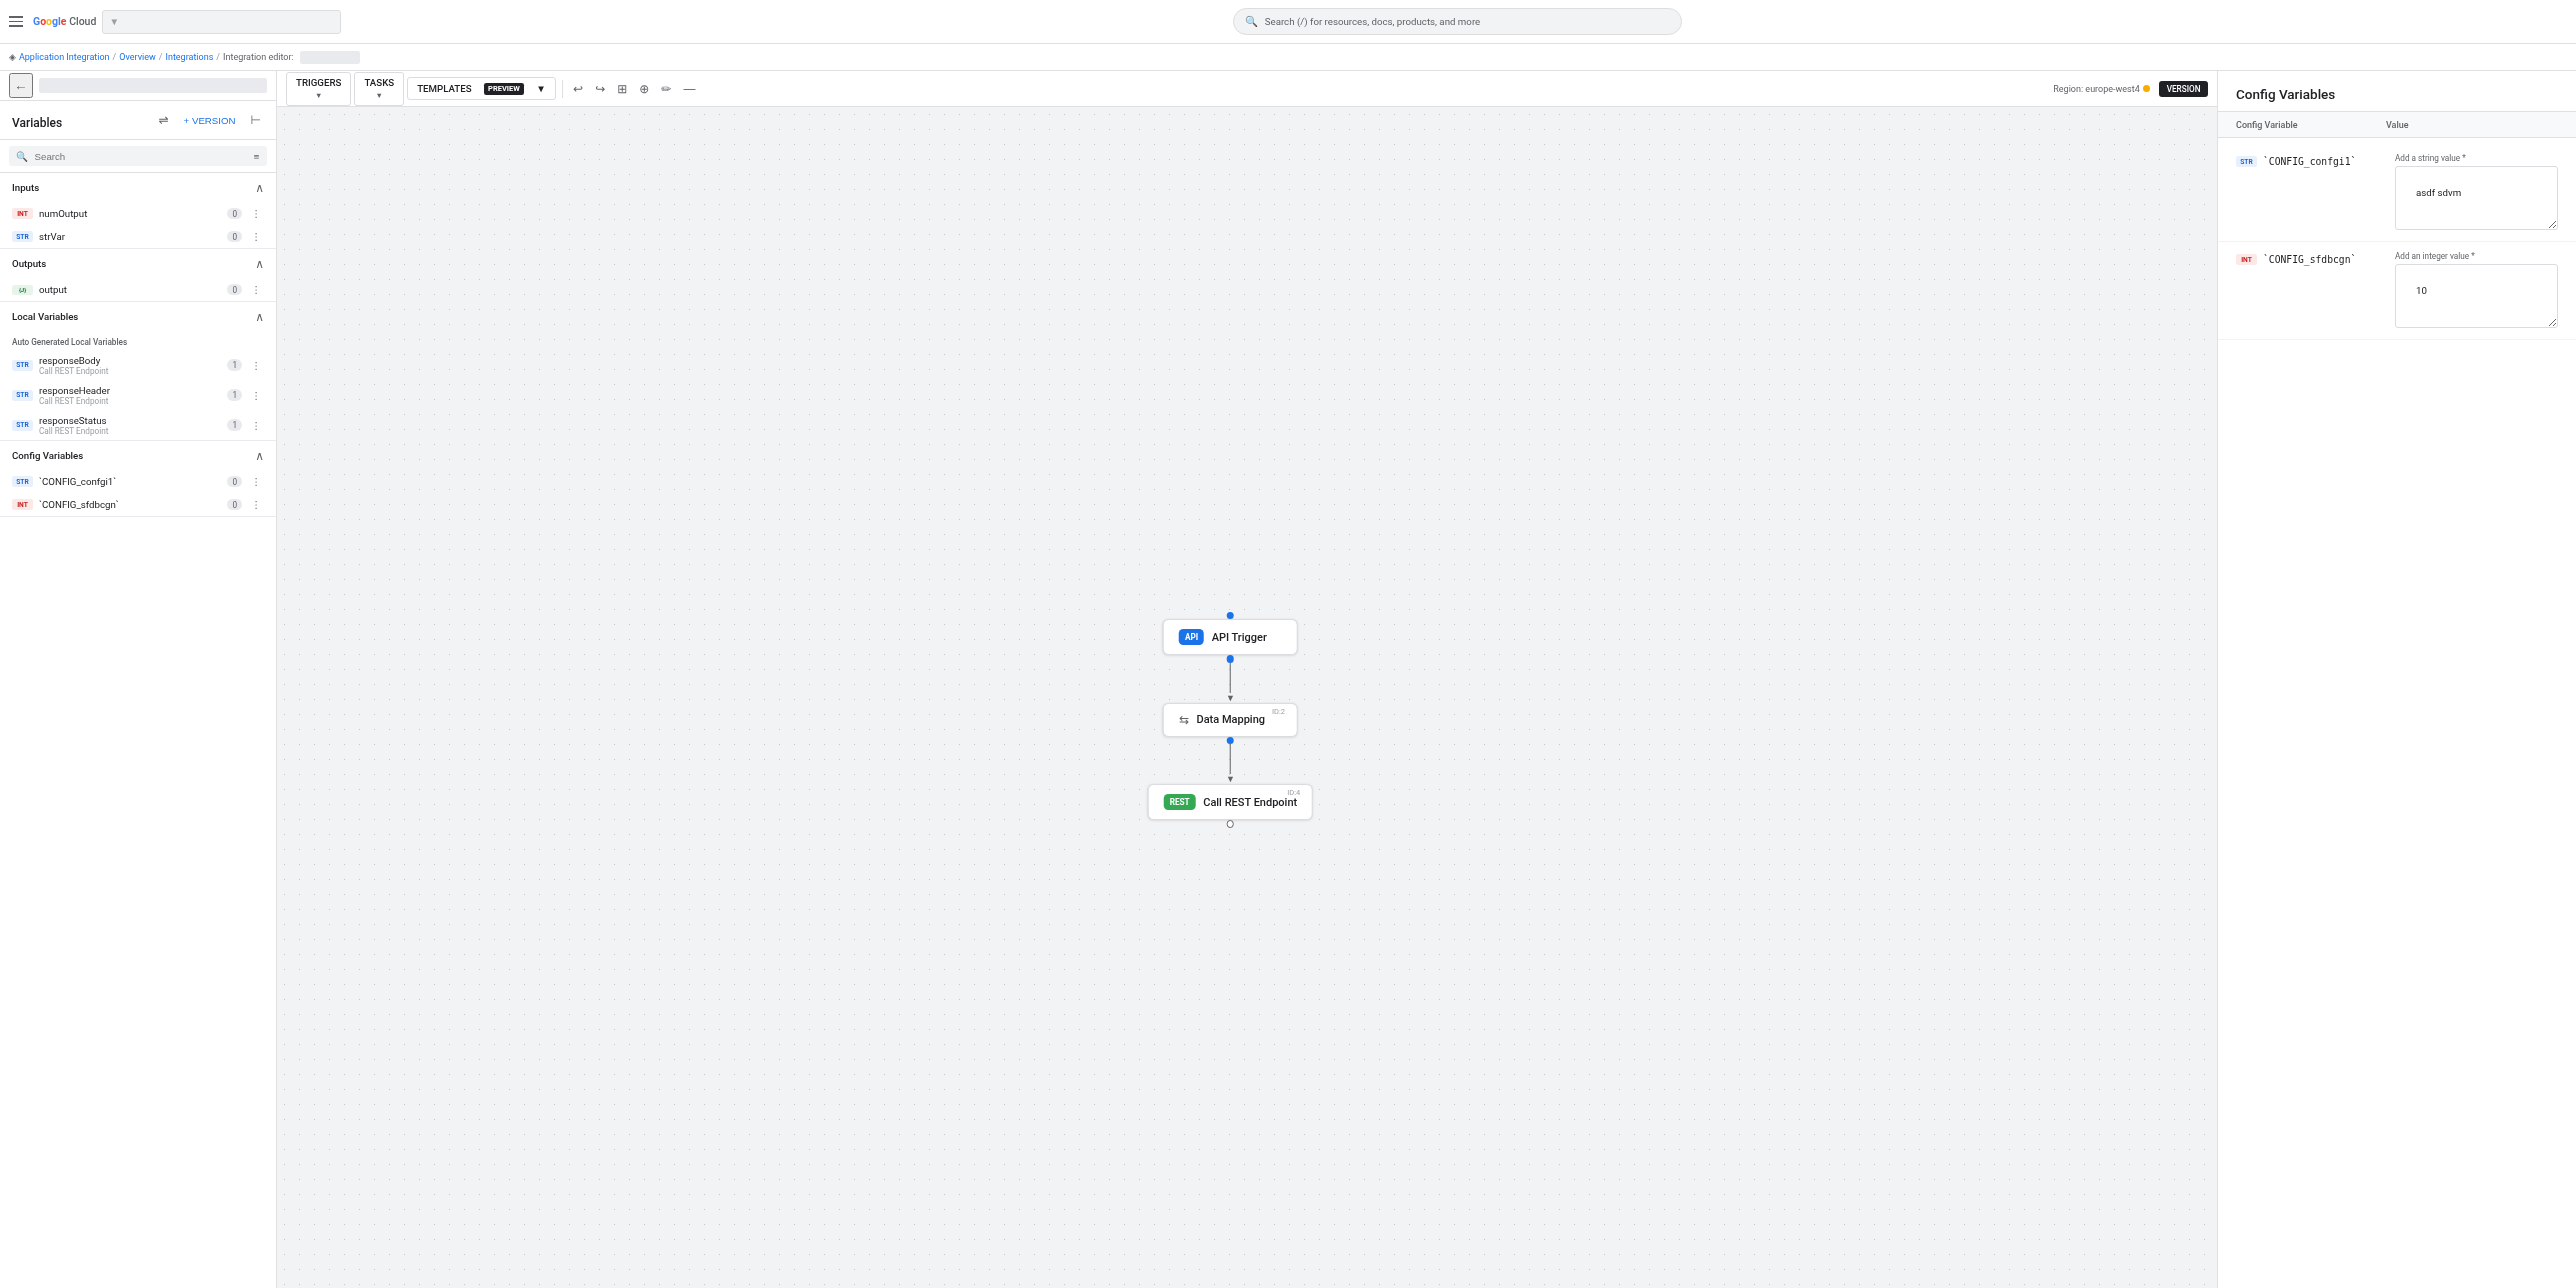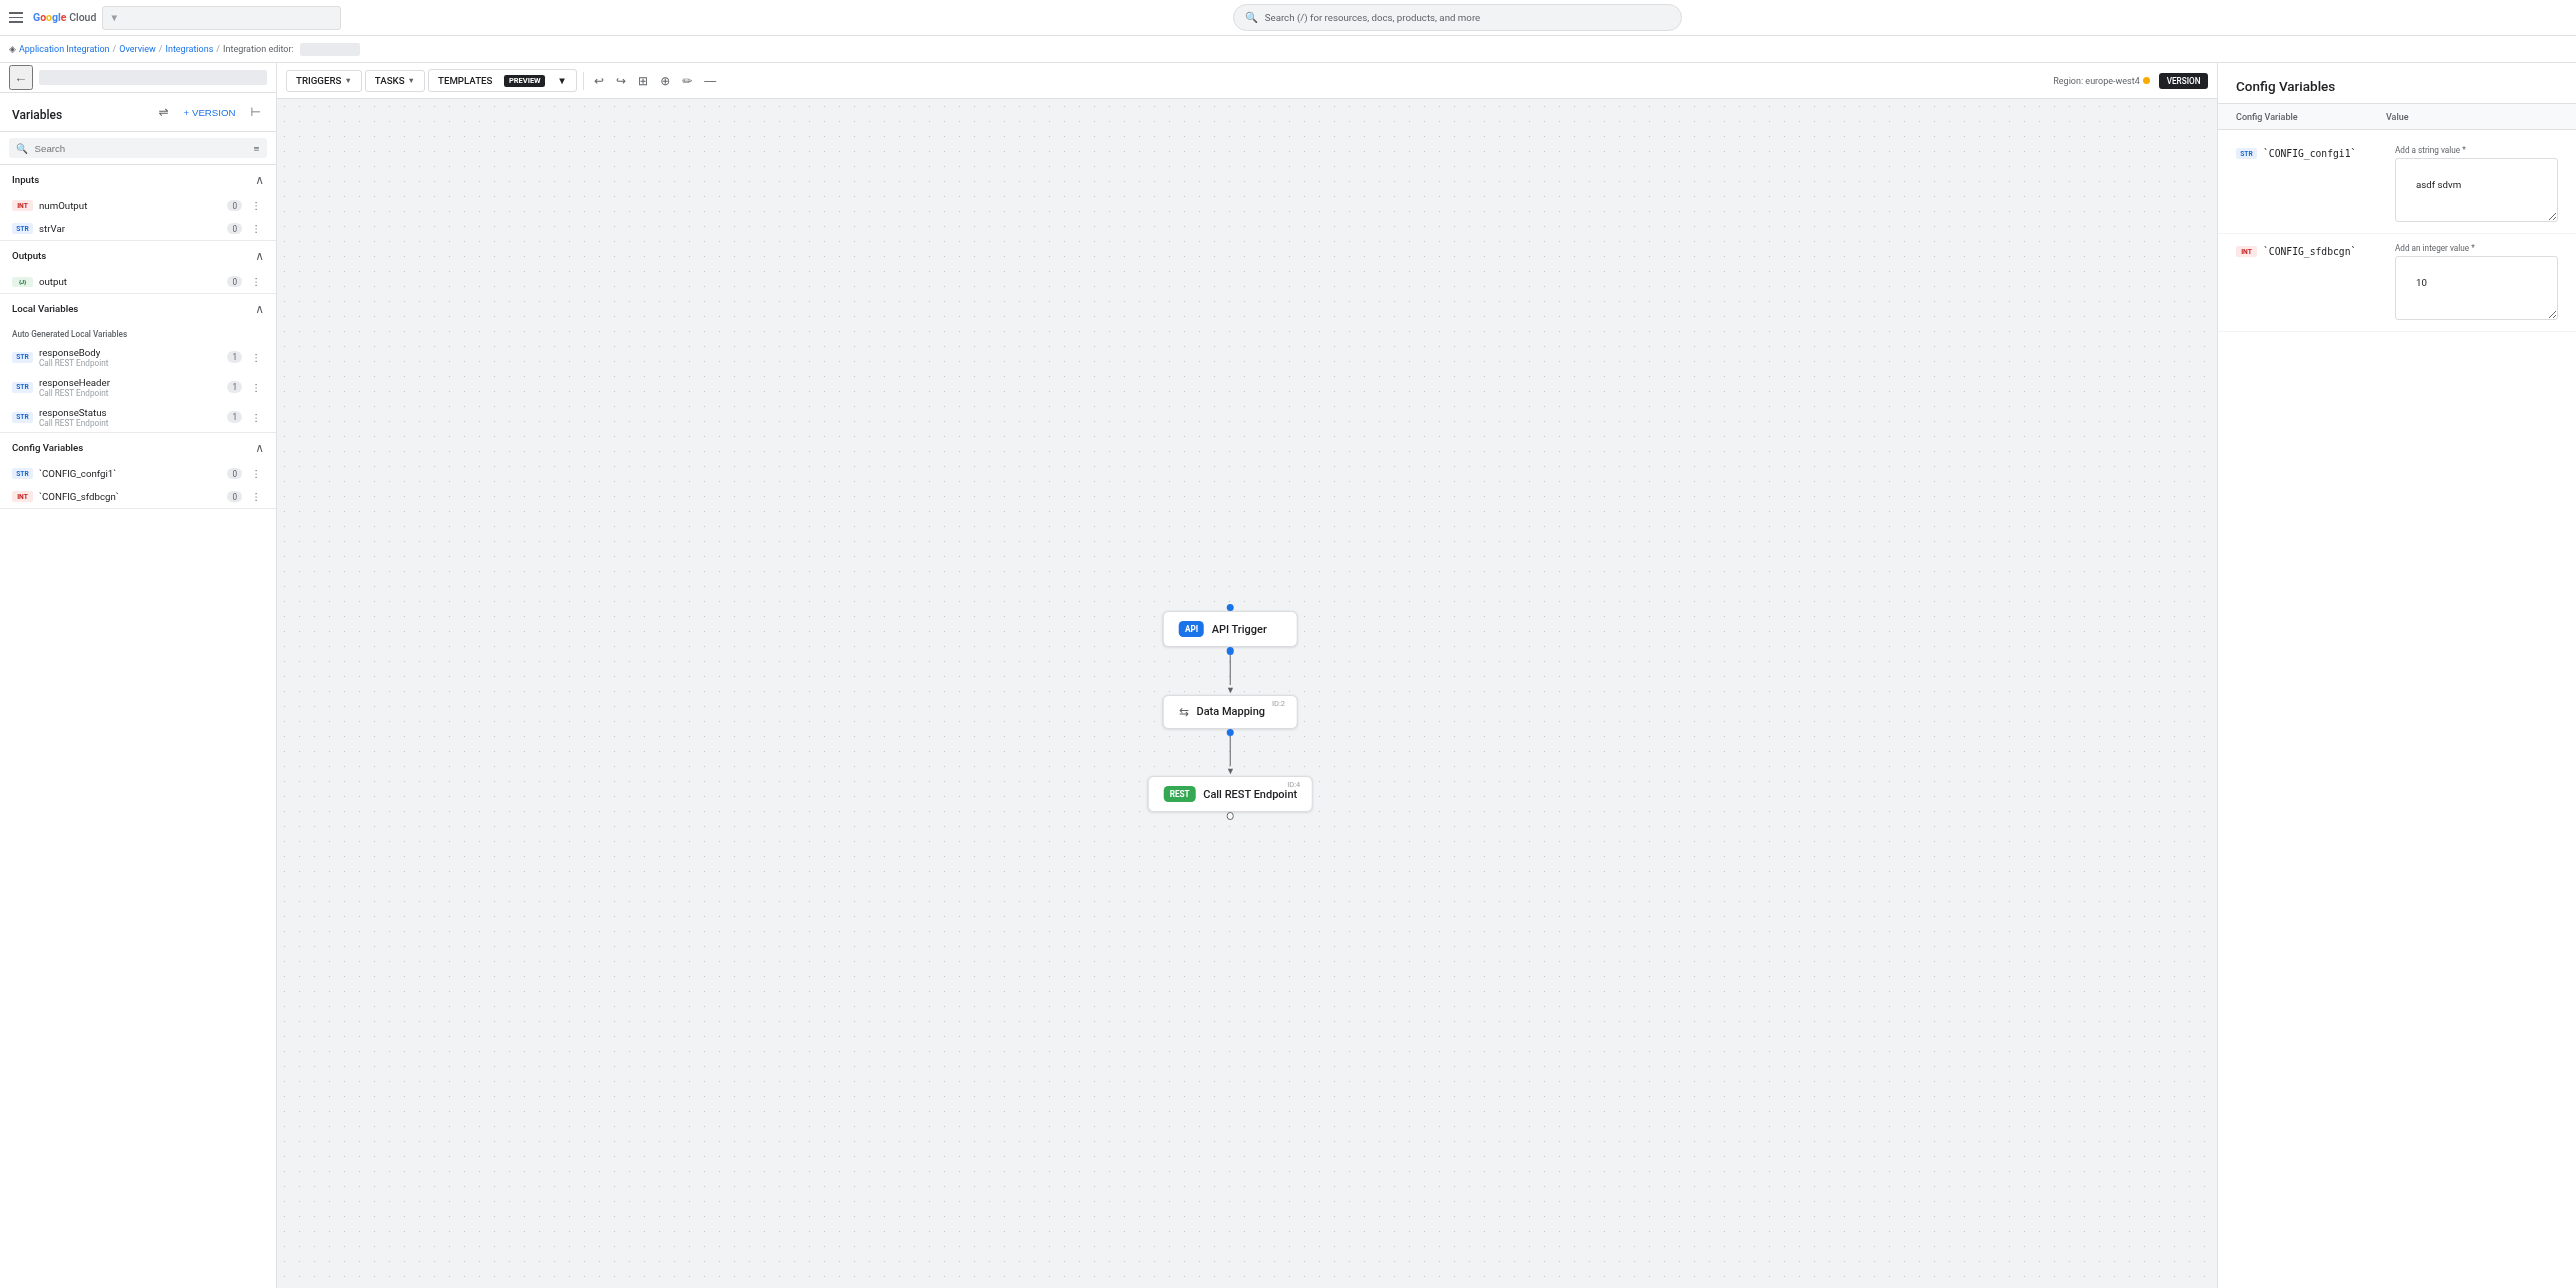--- a/index.html
+++ b/index.html
@@ -1,20 +1,20 @@
 <!DOCTYPE html>
 <html style="font-size:12px"><head>
   <meta charset="utf-8">
   <style>
     * { box-sizing: border-box; margin: 0; padding: 0; }
     body { font-family: 'Google Sans', Roboto, Arial, sans-serif; font-size: 9.7px; background: #f8f9fa; color: #202124; overflow: hidden; }
 
     
     .top-bar {
-      display: flex; align-items: center; height: 36px; background: #fff;
+      display: flex; align-items: center; height: 44px; background: #fff;
       border-bottom: 0.7px solid #e0e0e0; padding: 0 9px; gap: 6px;
     }
     .hamburger { width: 18px; height: 18px; display: flex; flex-direction: column; justify-content: center; gap: 3px; cursor: pointer; }
     .hamburger span { display: block; width: 13.5px; height: 1.5px; background: #5f6368; }
     .google-cloud-logo { display: flex; align-items: center; gap: 4.5px; font-size: 10.5px; font-weight: 500; color: #5f6368; }
     .logo-g { color: #4285f4; font-weight: 700; }
     .logo-o1 { color: #ea4335; font-weight: 700; }
     .logo-o2 { color: #fbbc04; font-weight: 700; }
     .logo-l { color: #4285f4; font-weight: 700; }
     .logo-e { color: #ea4335; font-weight: 700; }
@@ -105,21 +105,21 @@
     }
 
     
     .canvas-toolbar {
       display: flex; align-items: center; gap: 3px; padding: 4.5px 9px;
       background: #fff; border-bottom: 0.7px solid #e0e0e0; height: 36px;
     }
     .toolbar-btn {
       display: flex; align-items: center; gap: 3px; padding: 4.5px 9px;
       border: 0.7px solid #dadce0; border-radius: 3px; cursor: pointer; background: #fff;
-      font-size: 9.7px; font-weight: 500; color: #202124;
+      font-size: 9.7px; font-weight: 500; color: #202124; flex-direction: column;
     }
     .toolbar-btn .arrow { font-size: 7.5px; color: #5f6368; }
     .templates-btn {
       display: flex; align-items: center; gap: 12px; padding: 4.5px 9px;
       border: 0.7px solid #dadce0; border-radius: 3px; cursor: pointer; background: #fff;
       font-size: 9.7px; font-weight: 500; color: #202124;
     }
     .preview-badge {
       font-size: 7.5px; font-weight: 700; background: #202124; color: #fff;
       padding: 1.5px 4.5px; border-radius: 2.2px;

